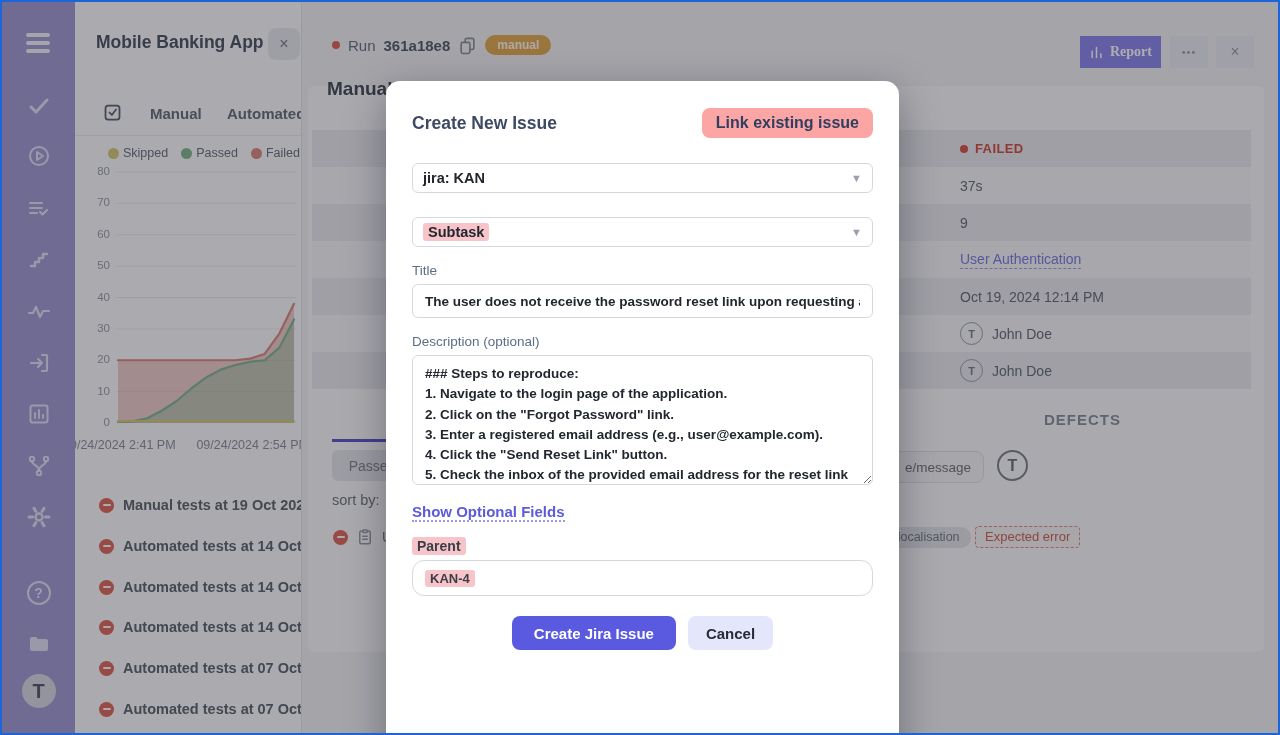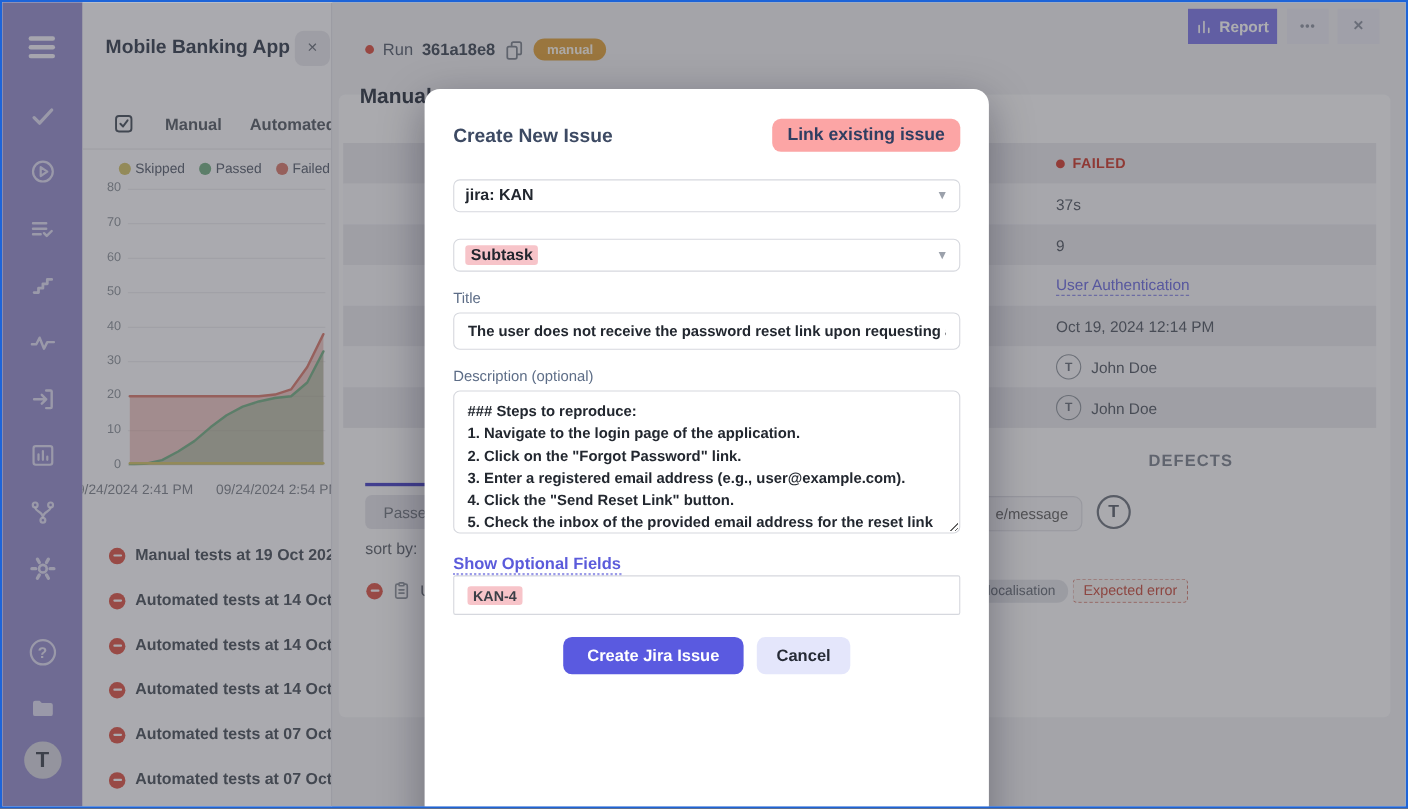--- a/index.html
+++ b/index.html
@@ -49,22 +49,22 @@
                      border-radius:1px; background:#fbfbfd; }
 
   
   .run-head { position:absolute; left:330px; top:33px; display:flex; align-items:center; gap:8px; }
   .red-dot { width:8px; height:8px; border-radius:50%; background:#e06459; }
   .run-word { font-size:15px; color:#6b7280; }
   .run-id { font-size:15px; font-weight:bold; color:#565e6b; }
   .copy-ic { color:#8a909a; cursor:pointer; display:flex; }
   .badge-manual { background:#e2ac52; color:#fdf8ef; font-size:12px; font-weight:bold;
                   padding:3px 12px; border-radius:10px; }
-  .hd-btn { position:absolute; top:6px; height:32px; border-radius:0; border:none; cursor:pointer;
-            font-family:Liberation Sans, sans-serif; font-weight:bold; }
+  .hd-btn { position:absolute; top:34px; height:32px; border-radius:0; border:none; cursor:pointer;
+            font-family:Liberation Serif, serif; font-weight:bold; }
   .report-btn { left:1078px; width:81px; background:#8c88ec; color:#fff; font-size:14px;
                 display:flex; align-items:center; justify-content:center; gap:6px; }
   .more-btn { left:1168px; width:38px; background:#ebebf4; color:#9aa0ac; font-size:11px; letter-spacing:1px; }
   .x-btn { left:1214px; width:38px; background:#ebebf4; color:#9aa0ac; font-size:16px; }
 
   
   .card { position:absolute; left:306px; top:84px; width:956px; height:566px; background:#fafafc; border-radius:6px; }
   .page-title { position:absolute; left:325px; top:76px; font-size:19px; font-weight:bold; color:#454d59; white-space:nowrap; }
   .drows { position:absolute; left:310px; top:128px; width:939px; }
   .drow { height:37px; display:flex; align-items:center; padding-left:648px; }
@@ -111,21 +111,21 @@
   .chip { background:#f7c4c9; border-radius:3px; padding:1px 5px; }
   .m-label { margin:16px 0 6px; font-size:13.5px; color:#5d6d87; }
   .m-label .chip { font-size:14px; font-weight:bold; color:#3a3f47; }
   .m-input { width:100%; height:34px; border:1px solid #d6d8de; border-radius:6px; padding:0 12px;
              font-size:13.5px; font-weight:bold; color:#22272f; font-family:inherit; }
   .m-textarea { width:100%; height:130px; border:1px solid #d6d8de; border-radius:6px; padding:8px 12px;
                 font-size:13.5px; font-weight:bold; color:#22272f; font-family:inherit; line-height:1.5;
                 resize:vertical; overflow:hidden; }
   .opt-link { display:inline-block; margin-top:14px; font-size:15px; font-weight:bold; color:#5b5bdb;
               border-bottom:2px dotted #9a9ae8; cursor:pointer; }
-  .parent-box { width:100%; height:36px; border:1px solid #d6d8de; border-radius:2px; display:flex;
+  .parent-box { width:100%; height:36px; border:1px solid #d6d8de; border-radius:12px; display:flex;
                 align-items:center; padding:0 12px; }
   .parent-box .chip { font-size:13px; font-weight:bold; color:#3a3f47; }
   .m-btns { margin-top:20px; display:flex; justify-content:center; gap:12px; }
   .btn-primary { height:34px; padding:0 22px; border:none; border-radius:8px; background:#5a5ae0;
                  color:#fff; font-size:15px; font-weight:bold; font-family:inherit; cursor:pointer; }
   .btn-cancel { height:34px; padding:0 18px; border:none; border-radius:8px; background:#e4e6fb;
                 color:#262b36; font-size:15px; font-weight:bold; font-family:inherit; cursor:pointer; }
 </style>
 </head>
 <body>
@@ -385,20 +385,21 @@
     <input class="m-input" value="The user does not receive the password reset link upon requesting a pas" style="">
     <div class="m-label">Description (optional)</div>
     <textarea class="m-textarea" style="">### Steps to reproduce:
 1. Navigate to the login page of the application.
 2. Click on the "Forgot Password" link.
 3. Enter a registered email address (e.g., user@example.com).
 4. Click the "Send Reset Link" button.
 5. Check the inbox of the provided email address for the reset link
 email.</textarea>
     <a class="opt-link">Show Optional Fields</a>
+    <div class="m-label"><span class="chip">Parent</span></div>
     <div class="parent-box">
       <span class="chip">KAN-4</span>
     </div>
     <div class="m-btns">
       <button class="btn-primary">Create Jira Issue</button>
       <button class="btn-cancel">Cancel</button>
     </div>
   </div>
 
 </div>

